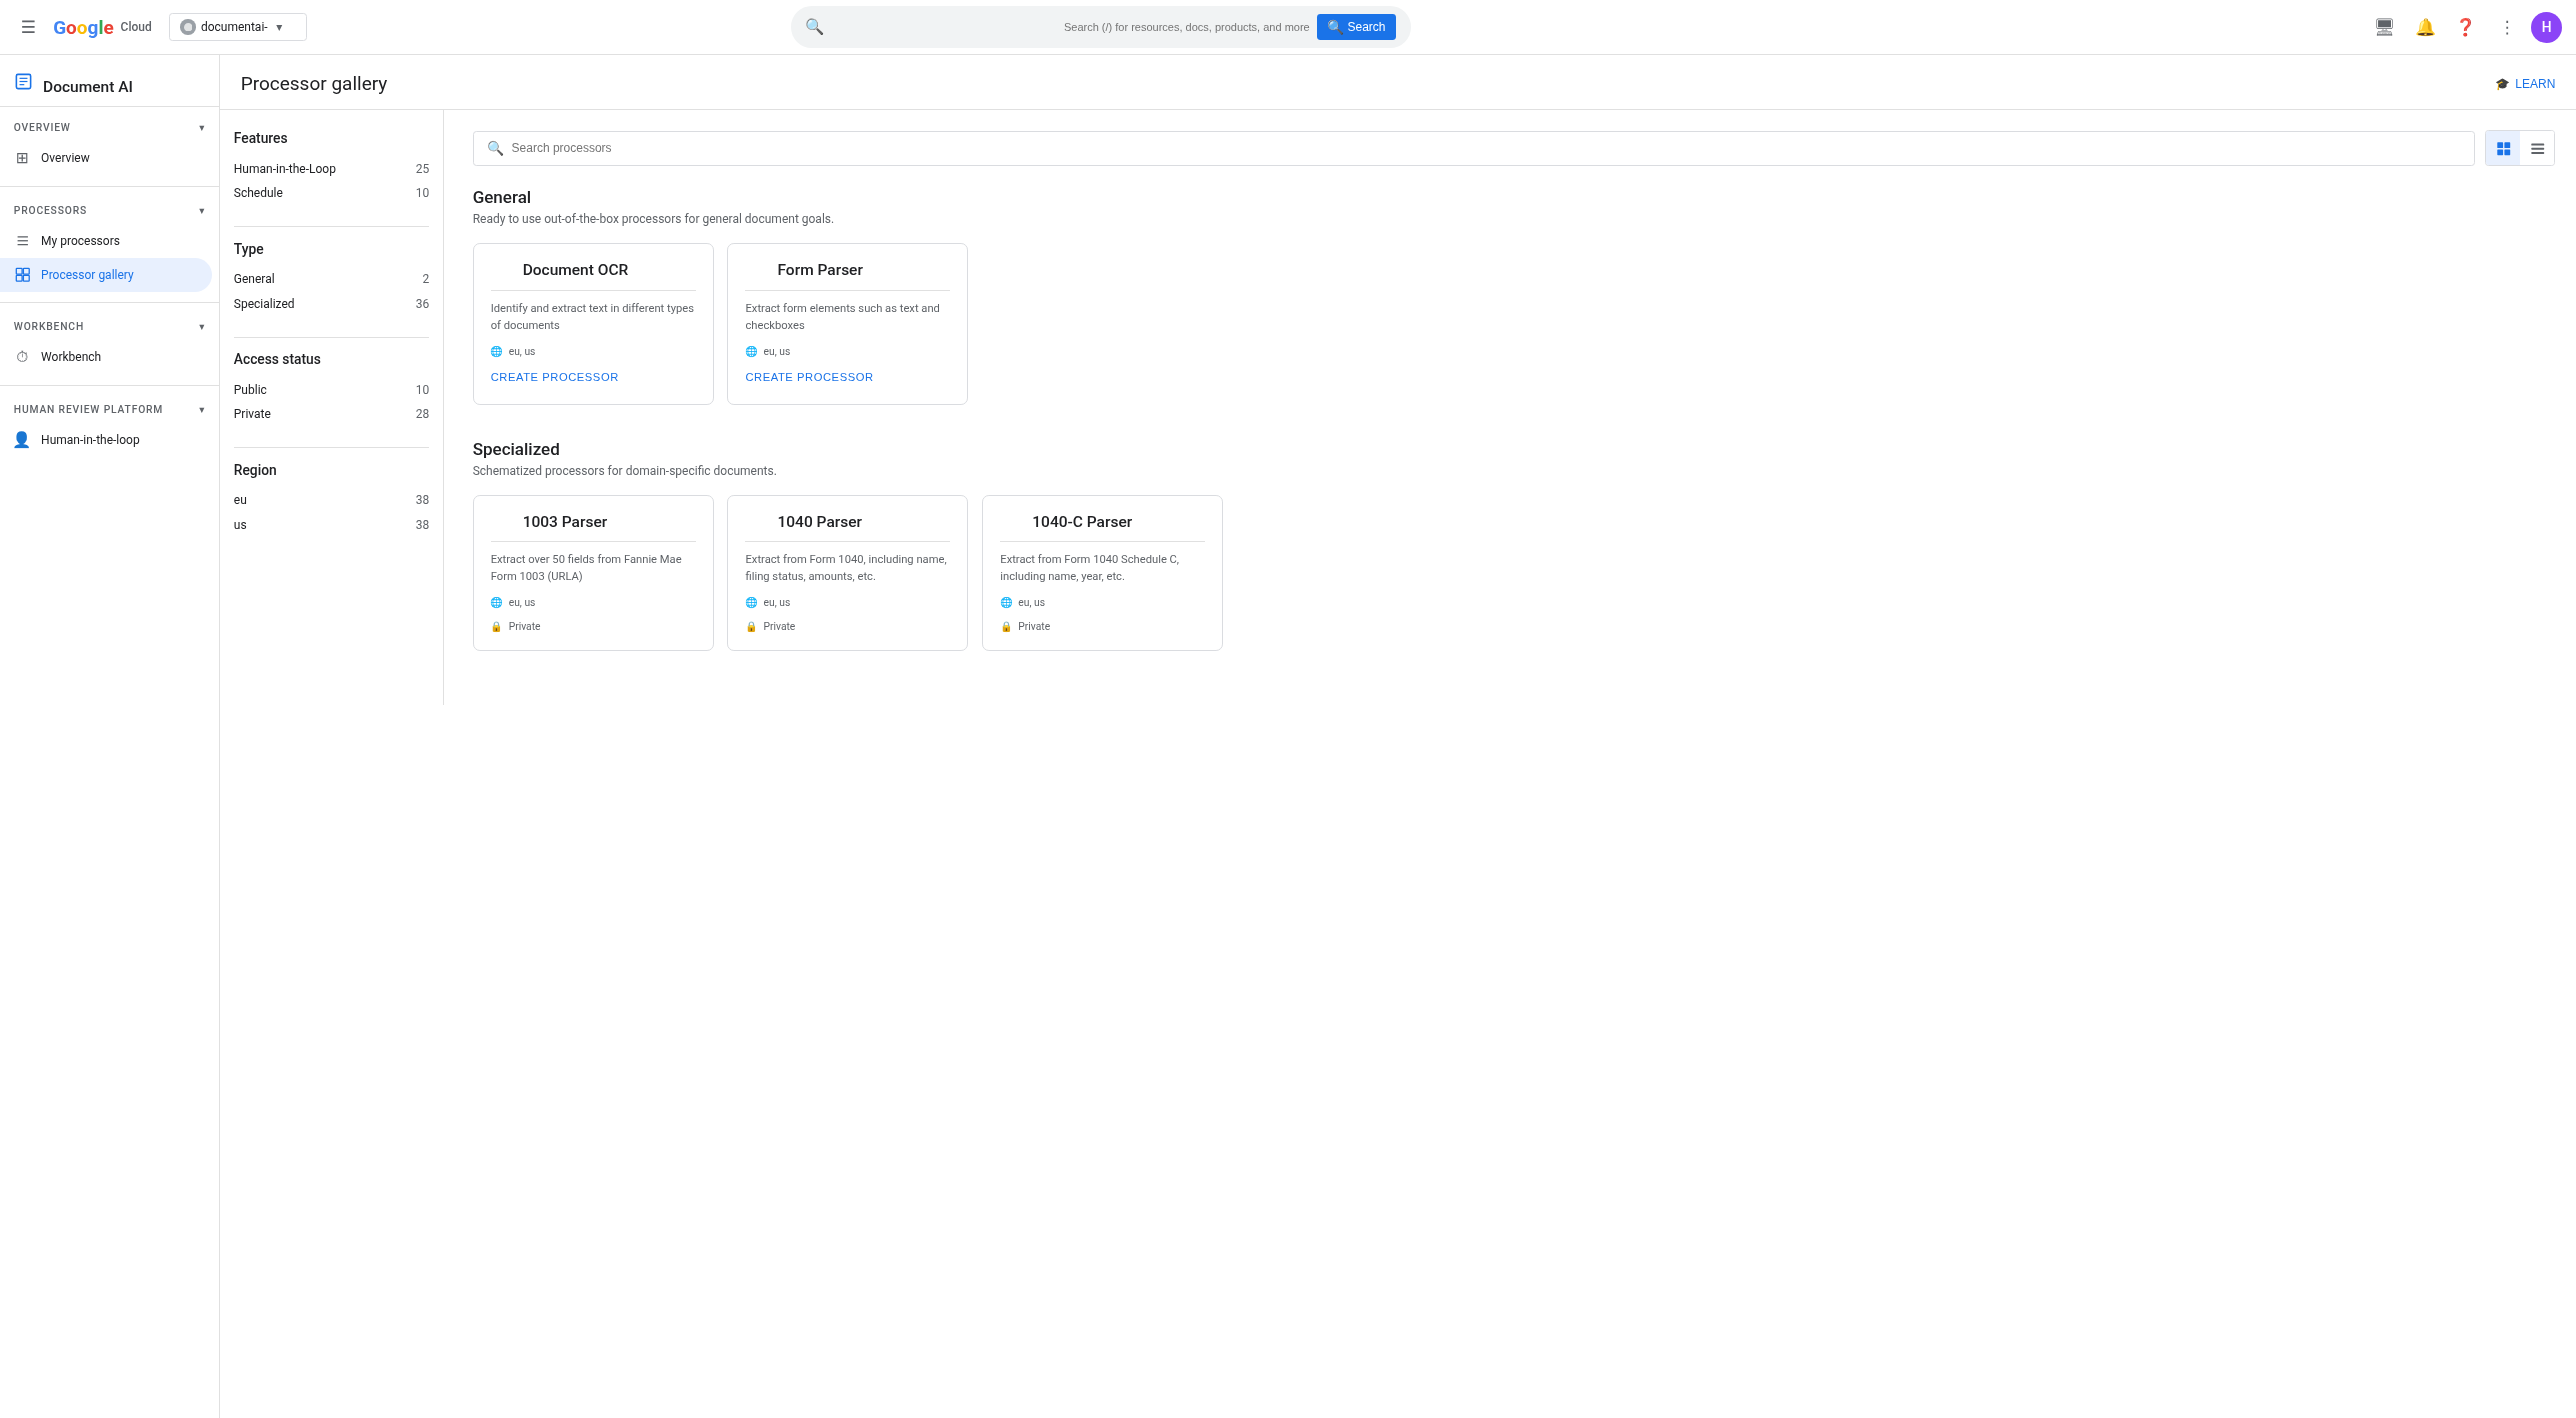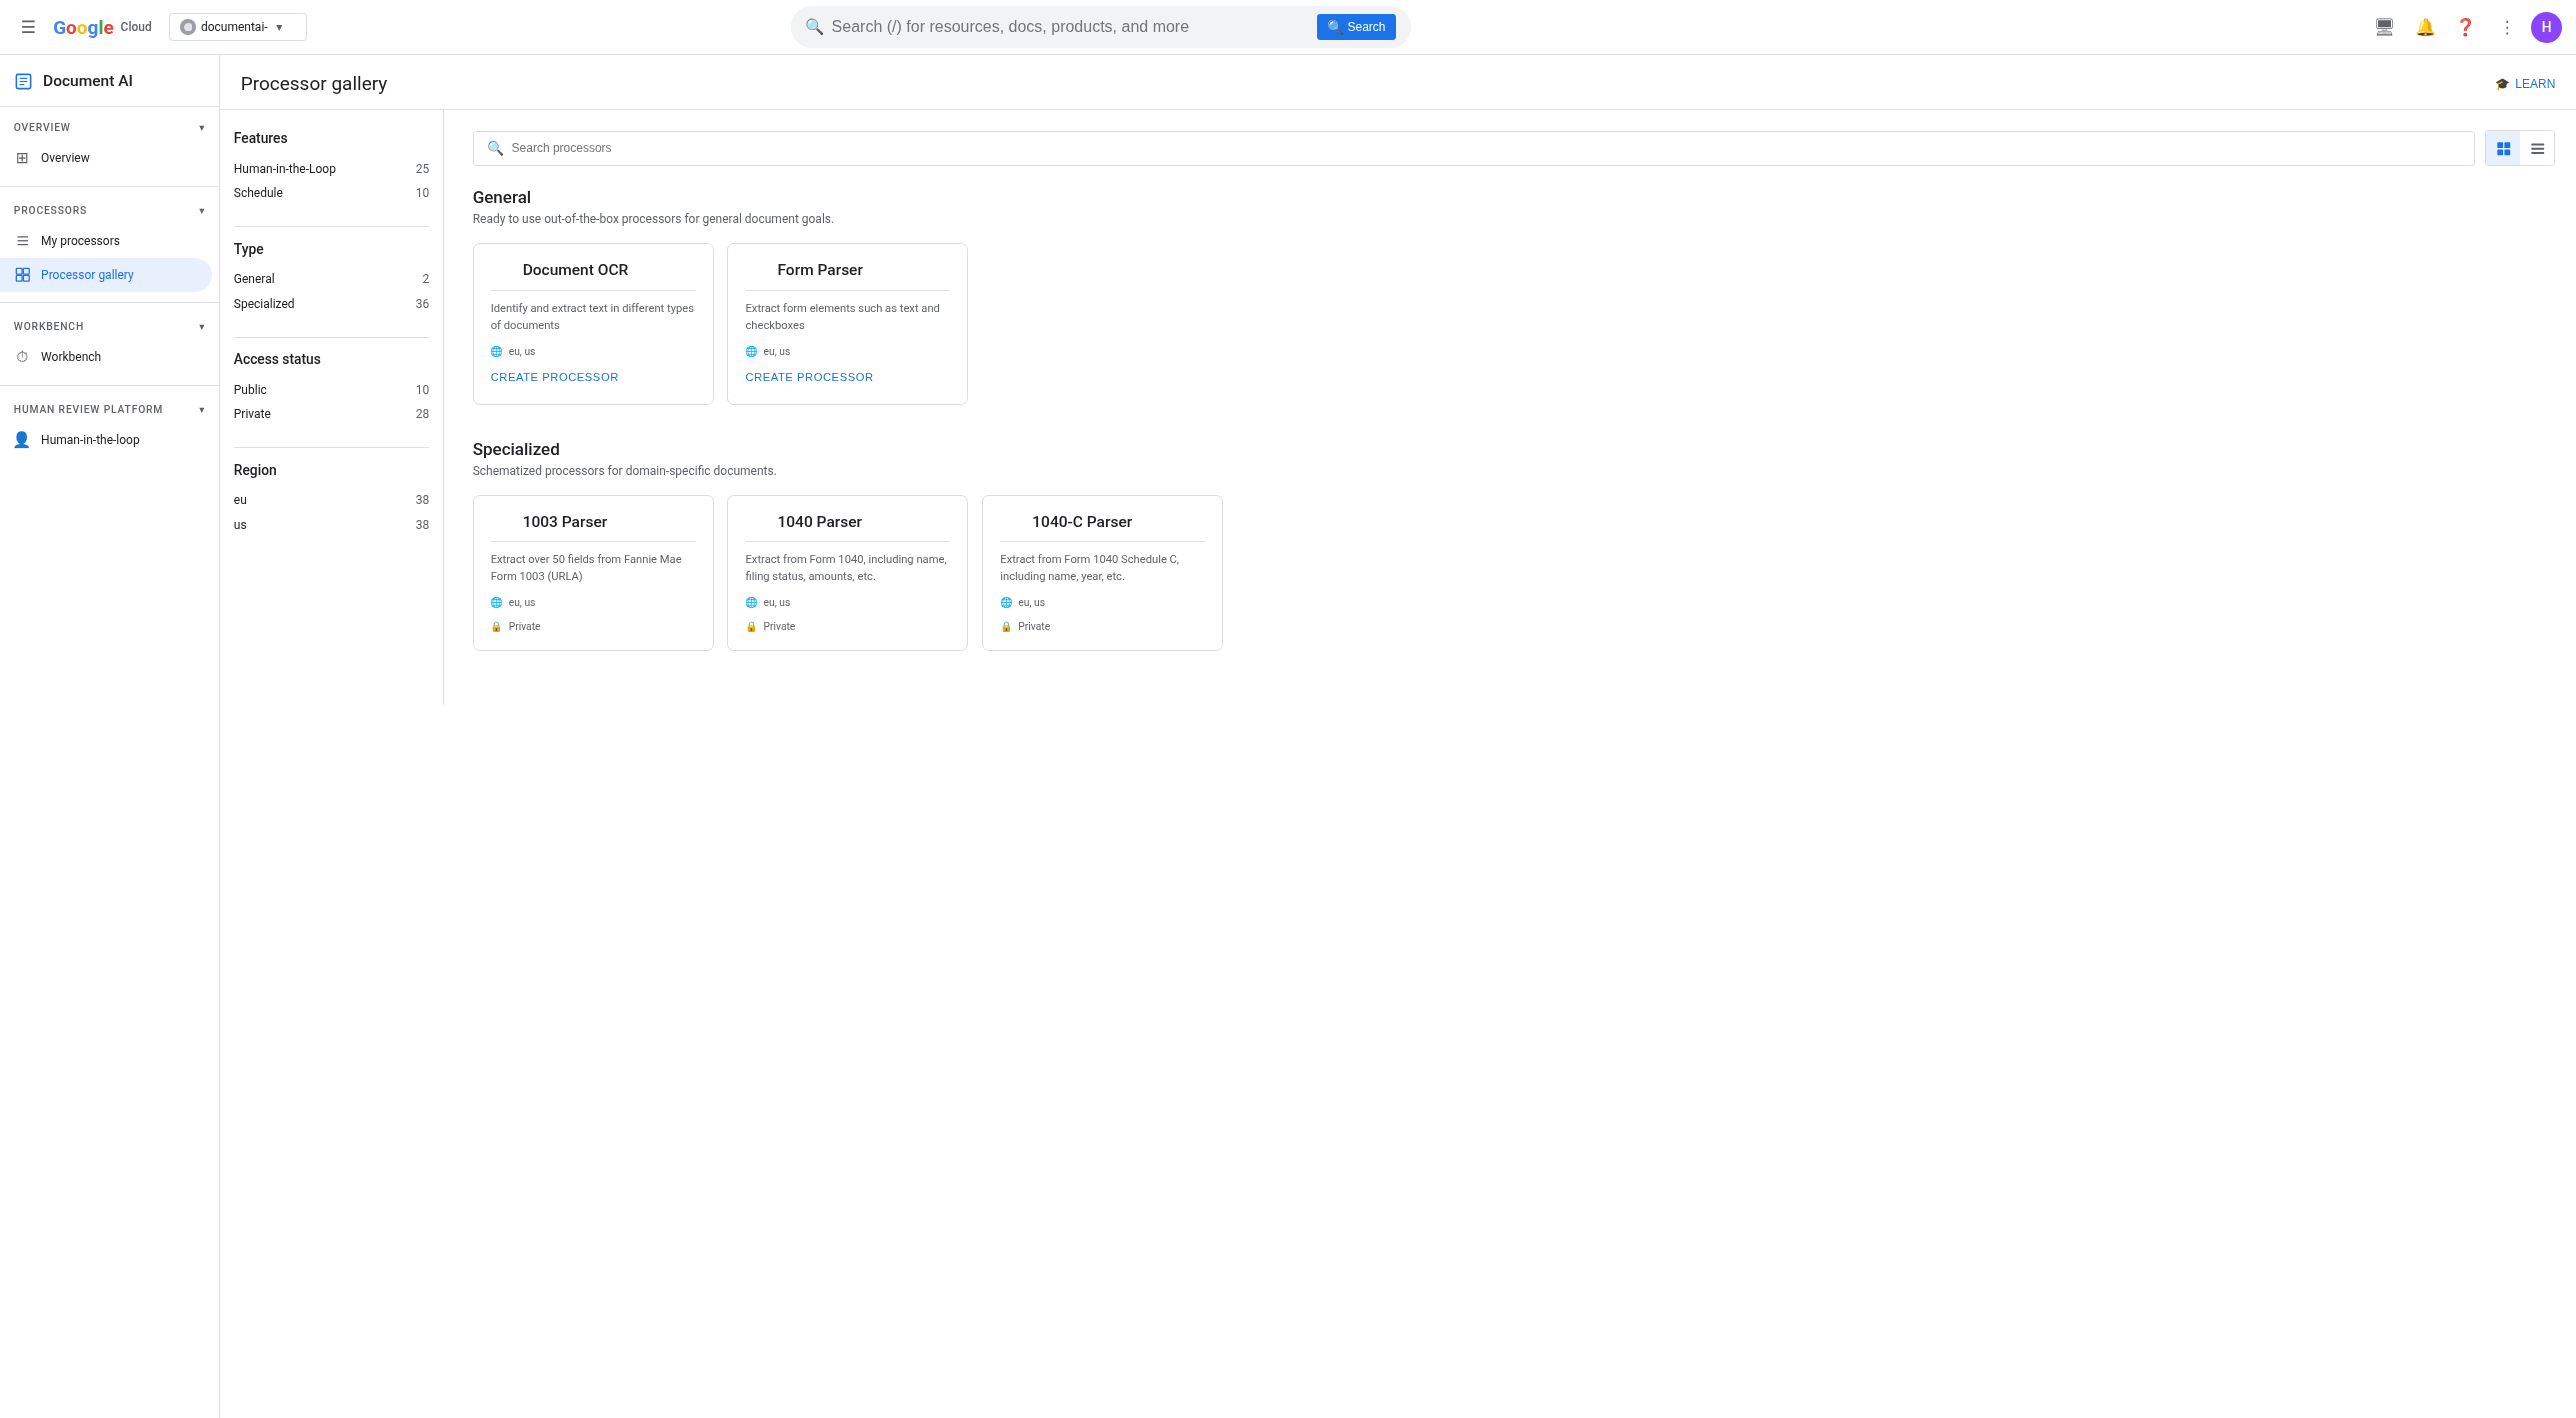--- a/index.html
+++ b/index.html
@@ -21,35 +21,35 @@
       display: flex; align-items: center; gap: 5.2px; border: 0.9px solid #dadce0; border-radius: 3.4px;
       padding: 5.2px 10.3px; cursor: pointer; min-width: 138px; font-size: 12px; color: #202124;
     }
     .project-dot { width: 15.5px; height: 15.5px; background: #9aa0a6; border-radius: 50%; display: flex; align-items: center; justify-content: center; }
     .search-bar-container {
       flex: 1; max-width: 620px; margin: 0 auto;
     }
     .search-bar {
       display: flex; align-items: center; background: #f1f3f4; border-radius: 20.7px; padding: 6.9px 13.8px; gap: 6.9px; width: 100%; border: 0.9px solid transparent;
     }
-    .search-bar input { border: none; background: transparent; outline: none; flex: 1; font-size: 16px; color: #202124; }
+    .search-bar input { border: none; background: transparent; outline: none; flex: 1; font-size: 11px; color: #202124; text-align: right; }
     .search-btn {
       display: flex; align-items: center; gap: 3.4px; background: #1a73e8; color: #fff; border: none;
       border-radius: 3.4px; padding: 5.2px 10.3px; cursor: pointer; font-size: 12px; font-weight: 500;
     }
     .nav-actions { display: flex; align-items: center; gap: 6.9px; margin-left: auto; }
     .nav-icon-btn { width: 34px; height: 34px; border-radius: 50%; display: flex; align-items: center; justify-content: center; cursor: pointer; color: #5f6368; font-size: 17px; }
     .avatar { width: 31px; height: 31px; border-radius: 50%; background: #8b44f7; color: #fff; display: flex; align-items: center; justify-content: center; font-size: 13.8px; font-weight: 500; cursor: pointer; }
 
     
     .app-body { display: flex; flex: 1; overflow: hidden; }
 
     
     .sidebar { width: 220px; flex-shrink: 0; border-right: 0.9px solid #e0e0e0; overflow-y: auto; background: #fff; padding: 6.9px 0; }
-    .sidebar-header { display: flex; align-items: flex-start; gap: 10.3px; padding: 10.3px 13.8px; font-size: 15.5px; font-weight: 500; color: #202124; border-bottom: 0.9px solid #e0e0e0; }
+    .sidebar-header { display: flex; align-items: flex-end; gap: 10.3px; padding: 10.3px 13.8px; font-size: 15.5px; font-weight: 500; color: #202124; border-bottom: 0.9px solid #e0e0e0; }
     .sidebar-header-icon { color: #1a73e8; font-size: 19px; }
     .sidebar-section { padding: 6.9px 0; }
     .sidebar-section-label {
       display: flex; align-items: center; justify-content: space-between;
       padding: 6.9px 13.8px; font-size: 10.3px; font-weight: 500; color: #5f6368; text-transform: uppercase; letter-spacing: 0.08em; cursor: pointer;
     }
     .sidebar-item {
       display: flex; align-items: center; gap: 10.3px; padding: 8.6px 13.8px;
       font-size: 12px; color: #202124; cursor: pointer; border-radius: 0 20.7px 20.7px 0; margin-right: 6.9px;
     }

